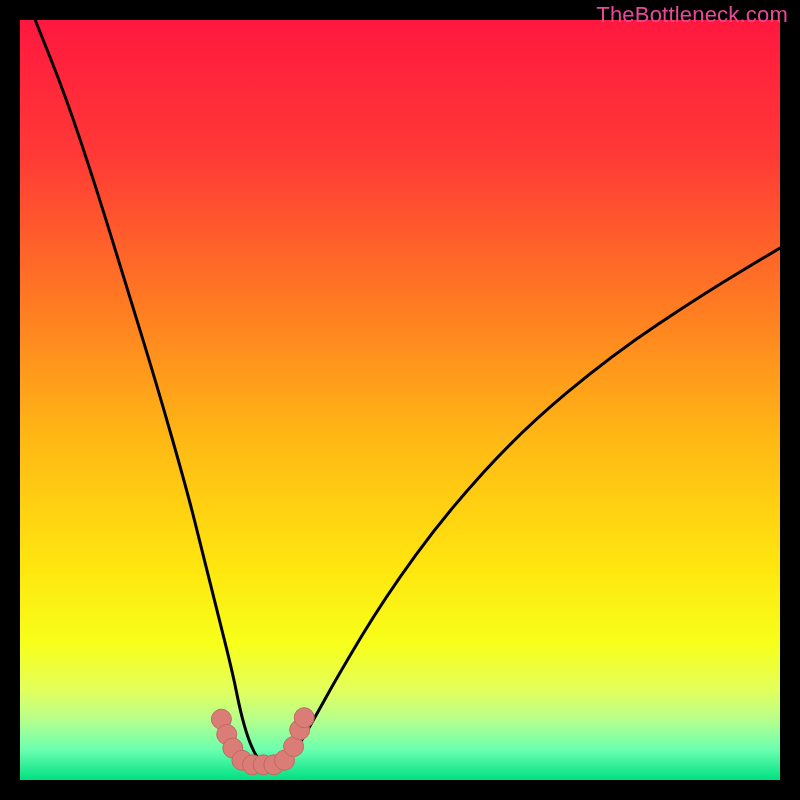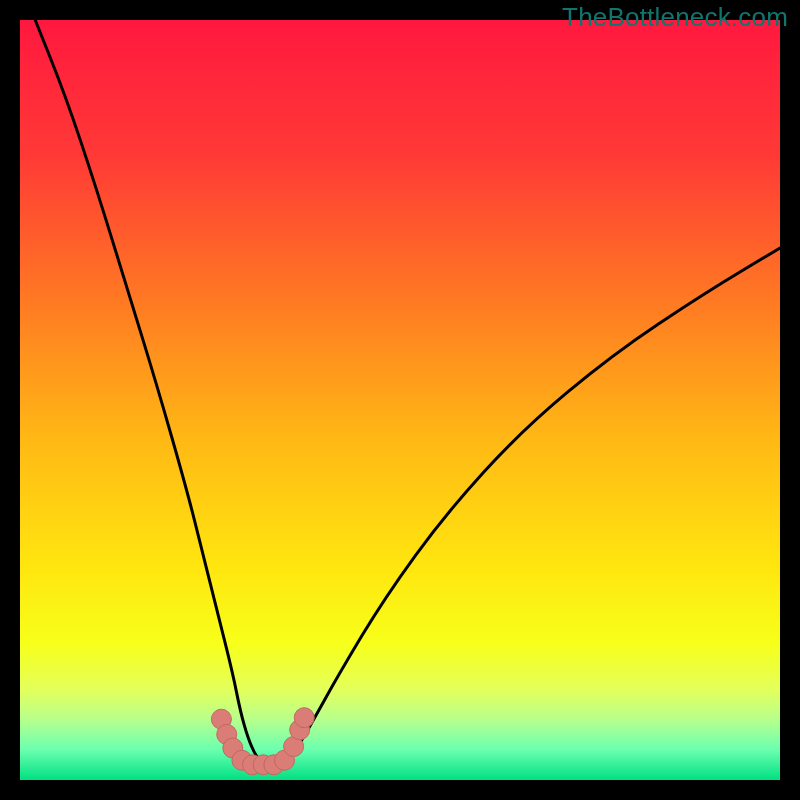--- a/index.html
+++ b/index.html
@@ -16,22 +16,22 @@
     left: 20px;
     top: 20px;
     width: 760px;
     height: 760px;
     overflow: hidden;
   }
   .watermark {
     position: absolute;
     top: 2px;
     right: 12px;
-    color: #0f766e;
-    font-size: 26px;
+    color: #ec4899;
+    font-size: 22px;
     letter-spacing: 0.2px;
     z-index: 20;
     user-select: none;
   }
   svg {
     position: absolute;
     left: 0;
     top: 0;
   }
 </style>

